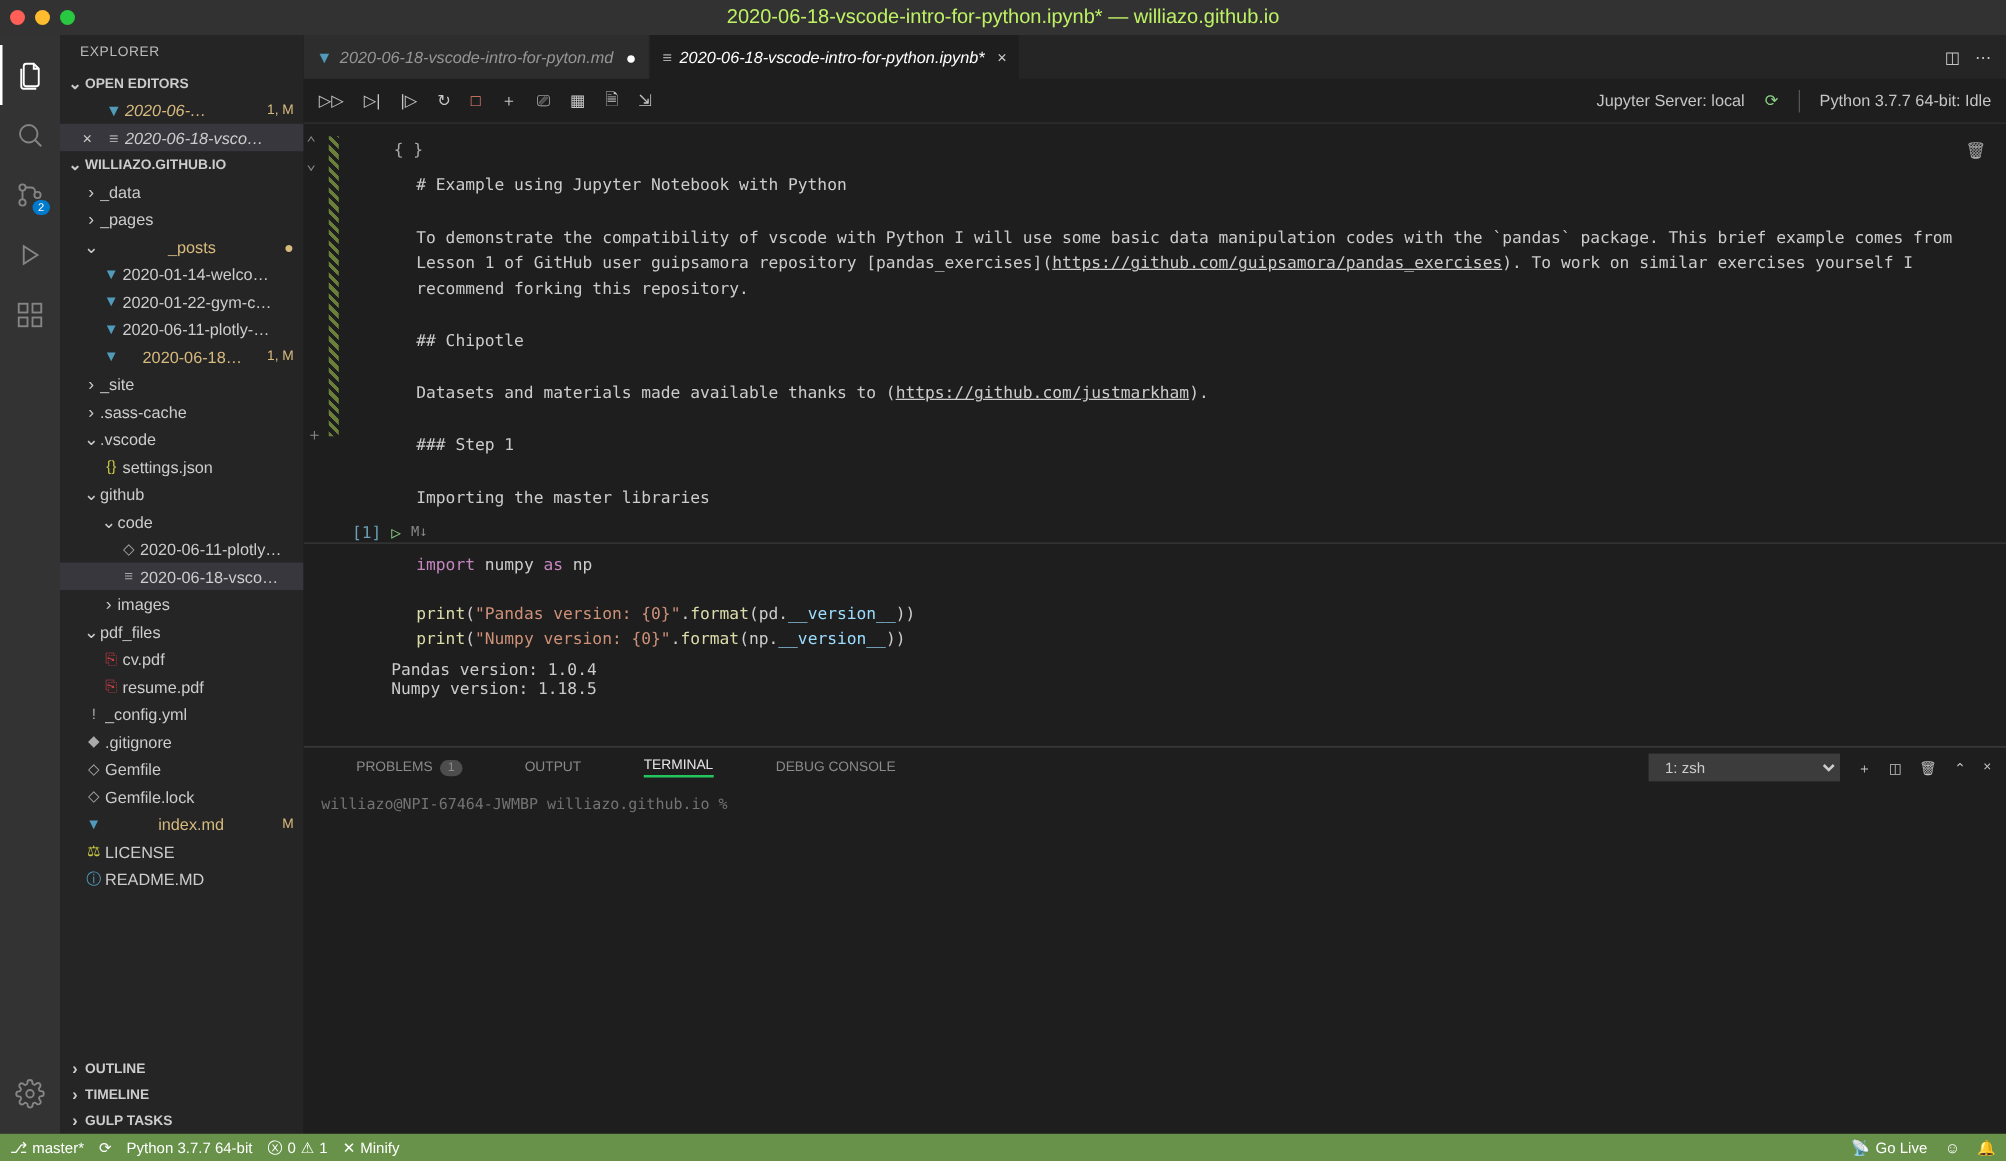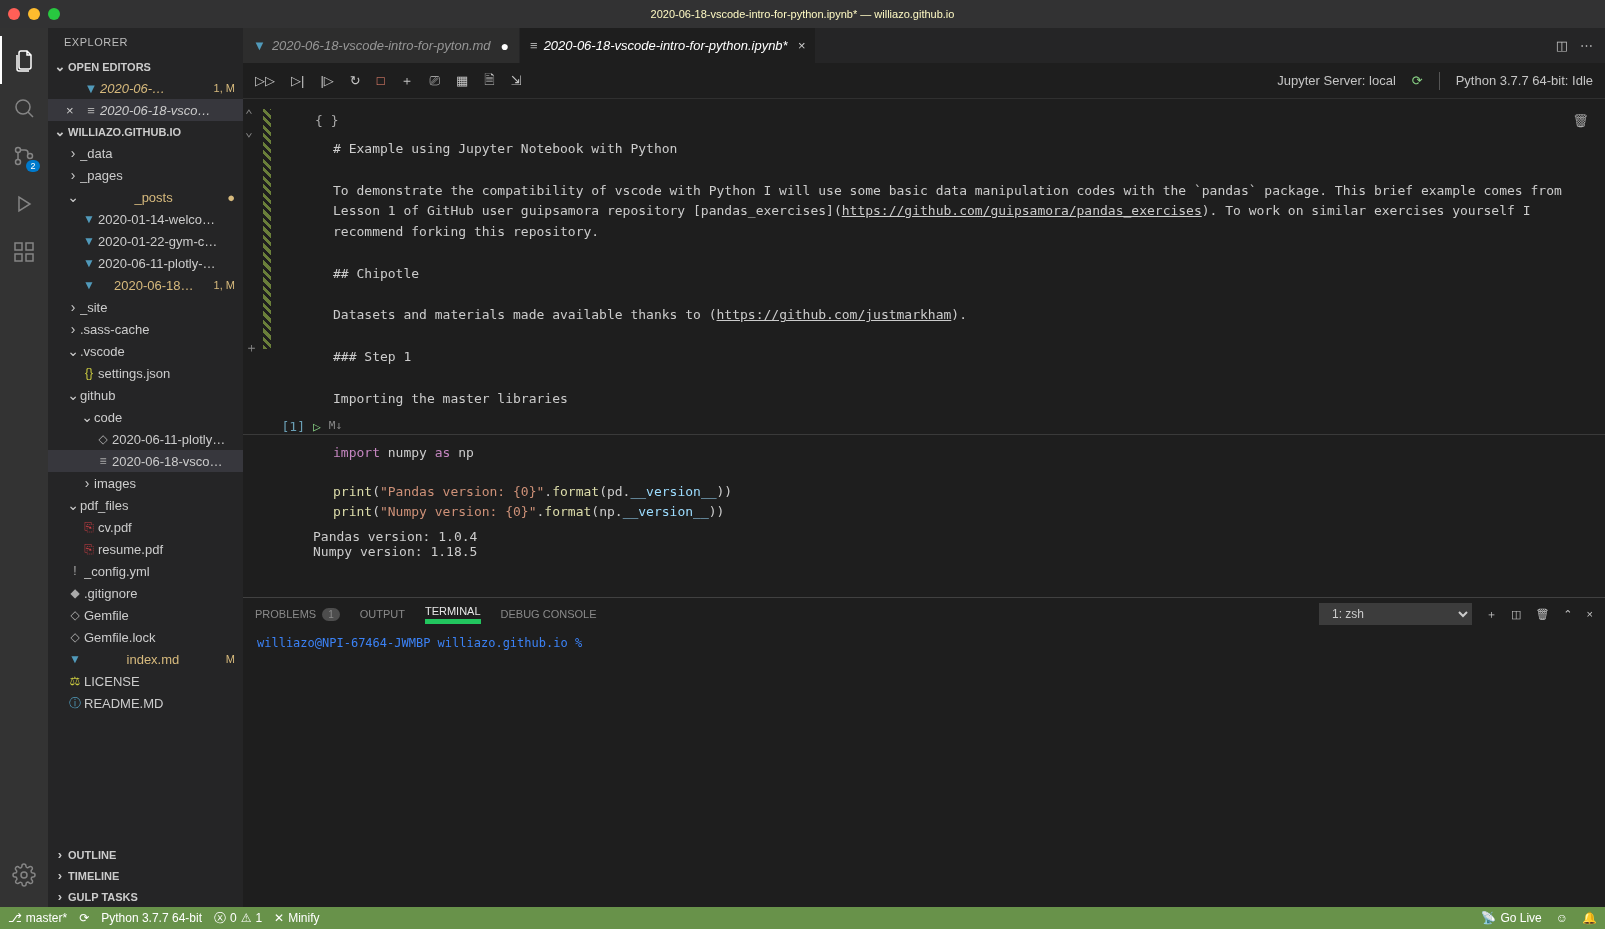--- a/index.html
+++ b/index.html
@@ -24,22 +24,22 @@
 }
 .traffic-lights { display: flex; gap: 8px; }
 .traffic-light { width: 12px; height: 12px; border-radius: 50%; }
 .tl-red { background: #ff5f57; }
 .tl-yellow { background: #febc2e; }
 .tl-green { background: #28c840; }
 .titlebar-title {
   position: absolute;
   left: 50%;
   transform: translateX(-50%);
-  color: #fef9c3;
-  font-size: 11px;
+  color: #bef264;
+  font-size: 16px;
 }
 .main-area { display: flex; flex: 1; min-height: 0; }
 .activity-bar {
   width: 48px;
   background: #333333;
   display: flex;
   flex-direction: column;
   align-items: center;
   padding-top: 8px;
 }
@@ -166,26 +166,26 @@
 .output-cell{ padding: 0 40px 12px 70px; color:#ccc; font-family: Menlo, monospace;}
 
 .panel {
   height: 310px;
   background: #1e1e1e;
   border-top: 1px solid #414141;
   display: flex;
   flex-direction: column;
 }
 .panel-tabs { display:flex; align-items:center; height:32px; padding:0 12px; gap:20px; font-size:11px; color:#8a8a8a;}
-.panel-tab{ cursor:pointer; display:flex; gap:6px;}
-.panel-tab.active{ color:#e7e7e7; border-bottom:5px solid #22c55e; padding-bottom:2px;}
+.panel-tab{ cursor:pointer; display:flex; gap:6px;margin-left:30px;}
+.panel-tab.active{ color:#e7e7e7; border-bottom:2px solid #22c55e; padding-bottom:2px;}
 .panel-tab .pbadge{ background:#4d4d4d; border-radius:10px; padding:1px 6px; font-size:10px;}
 .panel-actions{ margin-left:auto; display:flex; align-items:center; gap:14px; color:#c5c5c5;}
 .term-select{ background:#3c3c3c; color:#ccc; border:1px solid #3c3c3c; font-size:12px; padding:2px 8px; width:153px;}
-.terminal-body{ flex:1; padding:6px 14px; font-family: Menlo, Monaco, monospace; font-size:12px; color:#3b82f6;}
+.terminal-body{ flex:1; padding:6px 14px; font-family: Menlo, Monaco, monospace; font-size:12px; color:#737373;}
 
 .statusbar {
   height: 22px;
   background: #68924a;
   color: #fff;
   display: flex;
   align-items: center;
   font-size: 12px;
   padding: 0 8px;
   gap: 12px;

